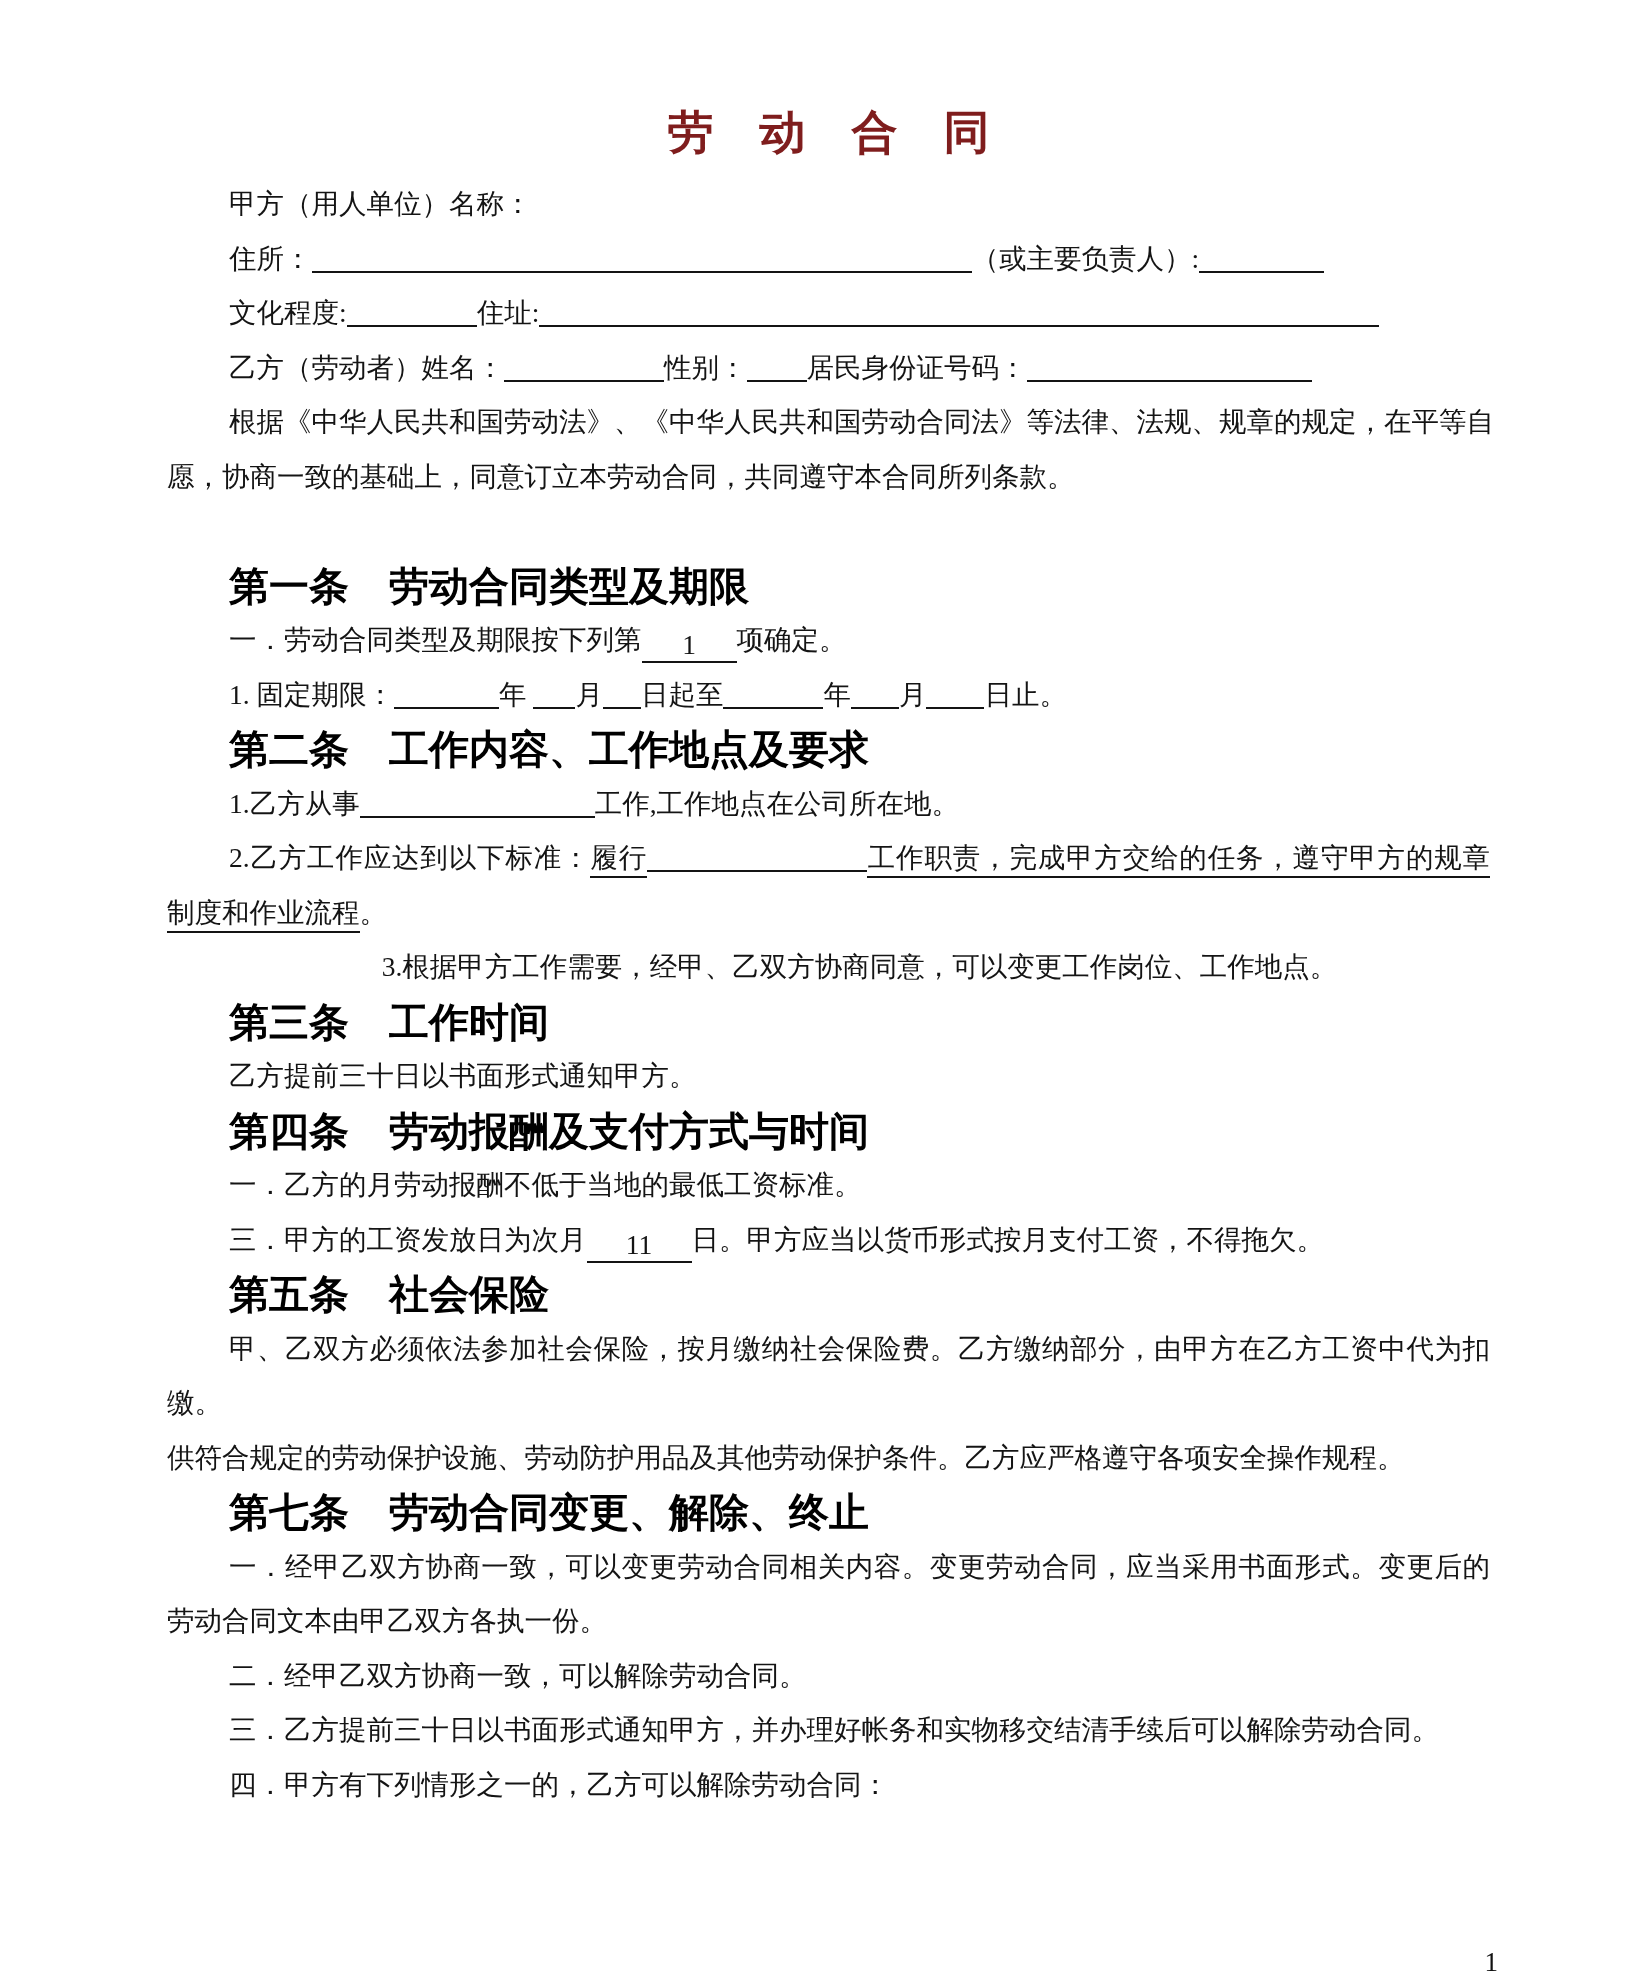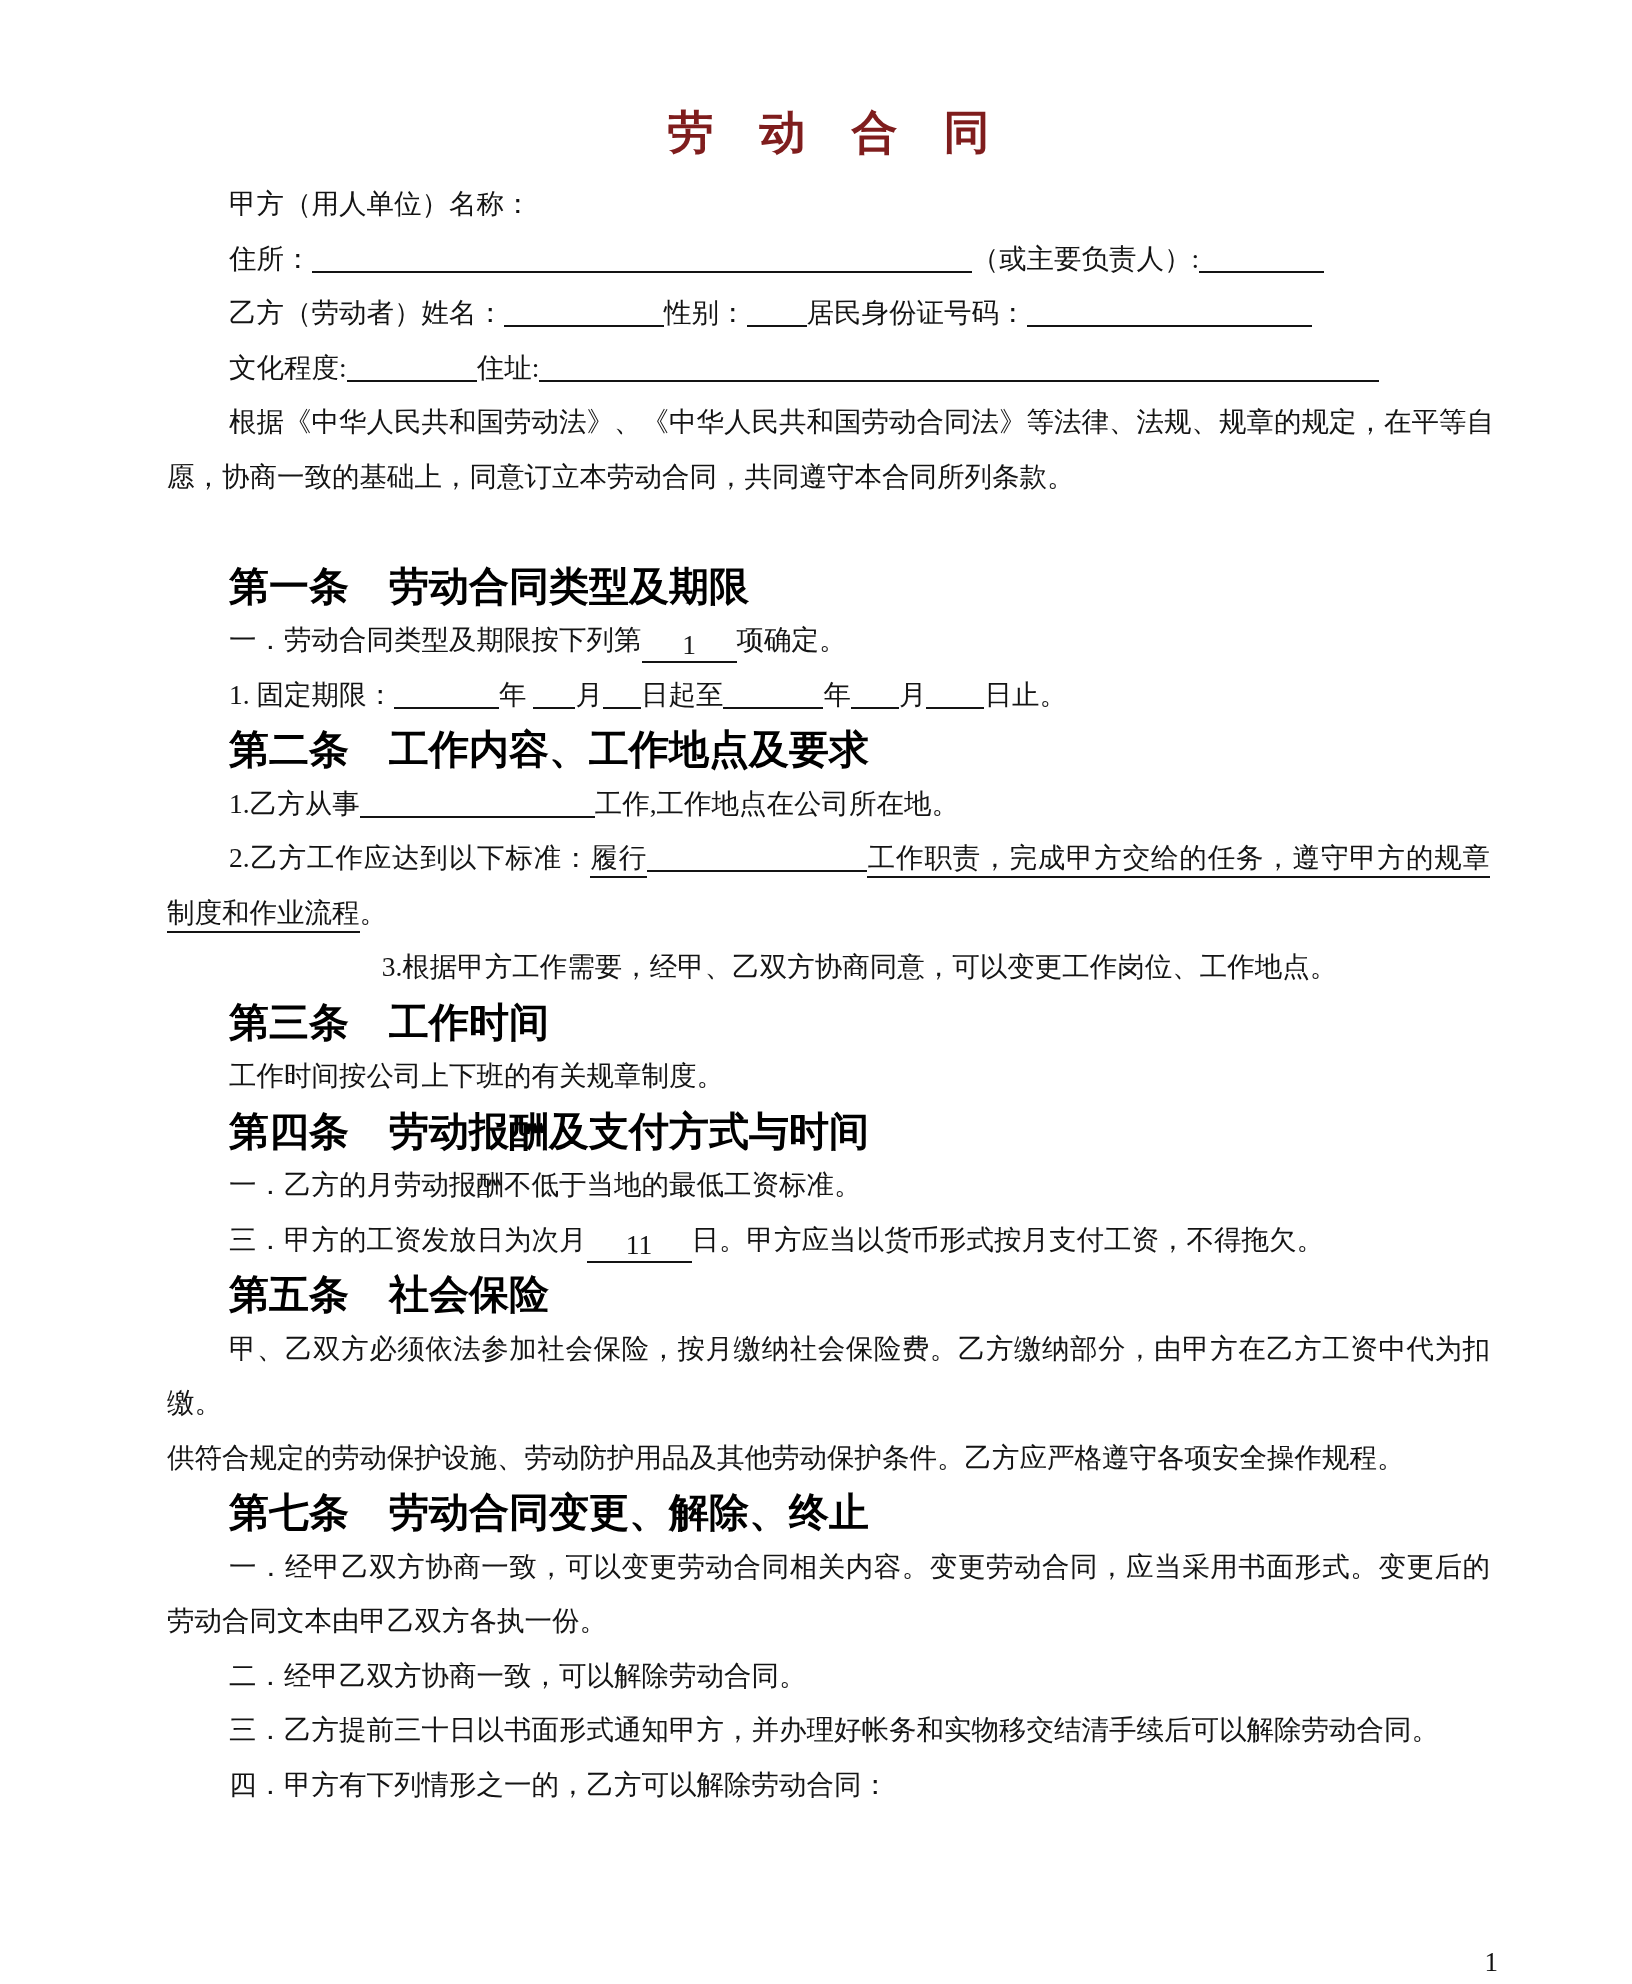--- a/index.html
+++ b/index.html
@@ -63,35 +63,35 @@
 </style>
 </head>
 <body>
 
 <div class="page">
   <div class="content">
     <h1 class="title">劳　动　合　同</h1>
     <div id="lines">
         <div class="line fields" style="padding-left: 62px;"><span class="t">甲方（用人单位）名称：</span></div>
         <div class="line fields" style="padding-left: 62px;"><span class="t">住所：</span><span class="blank" style="width: 660px;"></span><span class="t">（或主要负责人）:</span><span class="blank" style="width: 125px;"></span></div>
+        <div class="line fields" style="padding-left: 62px;"><span class="t">文化程度:</span><span class="blank" style="width: 130px;"></span><span class="t">住址:</span><span class="blank" style="width: 840px;"></span></div>
         <div class="line fields" style="padding-left: 62px;"><span class="t">乙方（劳动者）姓名：</span><span class="blank" style="width: 160px;"></span><span class="t">性别：</span><span class="blank" style="width: 60px;"></span><span class="t">居民身份证号码：</span><span class="blank" style="width: 285px;"></span></div>
-        <div class="line fields" style="padding-left: 62px;"><span class="t">文化程度:</span><span class="blank" style="width: 130px;"></span><span class="t">住址:</span><span class="blank" style="width: 840px;"></span></div>
         <div class="line para justify" style="padding-left: 62px;"><span class="t">根据《中华人民共和国劳动法》、《中华人民共和国劳动合同法》等法律、法规、规章的规定，在平等自</span></div>
         <div class="line para"><span class="t">愿，协商一致的基础上，同意订立本劳动合同，共同遵守本合同所列条款。</span></div>
         <div class="line blank-line"></div>
         <div class="line heading" style="padding-left: 62px;"><span class="t">第一条　劳动合同类型及期限</span></div>
         <div class="line para" style="padding-left: 62px;"><span class="t">一．劳动合同类型及期限按下列第</span><span class="blank" style="width: 95px;">1</span><span class="t">项确定。</span></div>
         <div class="line para" style="padding-left: 62px;"><span class="t">1. 固定期限：</span><span class="blank" style="width: 105px;"></span><span class="t">年 </span><span class="blank" style="width: 42px;"></span><span class="t">月</span><span class="blank" style="width: 38px;"></span><span class="t">日起至</span><span class="blank" style="width: 100px;"></span><span class="t">年</span><span class="blank" style="width: 48px;"></span><span class="t">月</span><span class="blank" style="width: 58px;"></span><span class="t">日止。</span></div>
         <div class="line heading" style="padding-left: 62px;"><span class="t">第二条　工作内容、工作地点及要求</span></div>
         <div class="line para" style="padding-left: 62px;"><span class="t">1.乙方从事</span><span class="blank" style="width: 235px;"></span><span class="t">工作,工作地点在公司所在地。</span></div>
         <div class="line para justify" style="padding-left: 62px;"><span class="t">2.乙方工作应达到以下标准：</span><span class="t u">履行</span><span class="blank" style="width: 220px;"></span><span class="t u">工作职责，完成甲方交给的任务，遵守甲方的规章</span></div>
         <div class="line para"><span class="t u">制度和作业流程</span><span class="t">。</span></div>
         <div class="line para" style="padding-left: 62px; text-align: center;"><span class="t">3.根据甲方工作需要，经甲、乙双方协商同意，可以变更工作岗位、工作地点。</span></div>
         <div class="line heading" style="padding-left: 62px;"><span class="t">第三条　工作时间</span></div>
-        <div class="line para" style="padding-left: 62px;"><span class="t">工作时间按公司上下班的有关规章制度。</span></div>
+        <div class="line para" style="padding-left: 62px;"><span class="t">乙方提前三十日以书面形式通知甲方。</span></div>
         <div class="line heading" style="padding-left: 62px;"><span class="t">第四条　劳动报酬及支付方式与时间</span></div>
         <div class="line para" style="padding-left: 62px;"><span class="t">一．乙方的月劳动报酬不低于当地的最低工资标准。</span></div>
         <div class="line para" style="padding-left: 62px;"><span class="t">三．甲方的工资发放日为次月</span><span class="blank" style="width: 105px;">11</span><span class="t">日。甲方应当以货币形式按月支付工资，不得拖欠。</span></div>
         <div class="line heading" style="padding-left: 62px;"><span class="t">第五条　社会保险</span></div>
         <div class="line para justify" style="padding-left: 62px;"><span class="t">甲、乙双方必须依法参加社会保险，按月缴纳社会保险费。乙方缴纳部分，由甲方在乙方工资中代为扣</span></div>
         <div class="line para"><span class="t">缴。</span></div>
         <div class="line para"><span class="t">供符合规定的劳动保护设施、劳动防护用品及其他劳动保护条件。乙方应严格遵守各项安全操作规程。</span></div>
         <div class="line heading" style="padding-left: 62px;"><span class="t">第七条　劳动合同变更、解除、终止</span></div>
         <div class="line para justify" style="padding-left: 62px;"><span class="t">一．经甲乙双方协商一致，可以变更劳动合同相关内容。变更劳动合同，应当采用书面形式。变更后的</span></div>
         <div class="line para"><span class="t">劳动合同文本由甲乙双方各执一份。</span></div>

